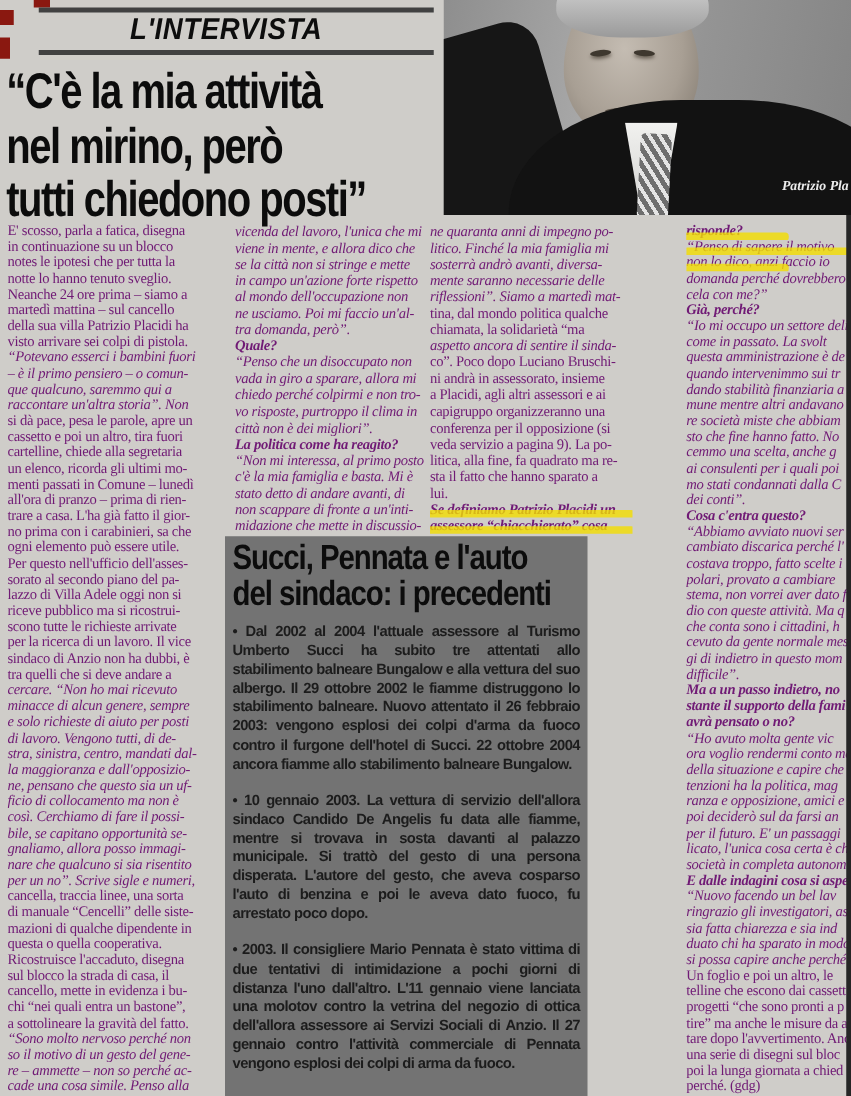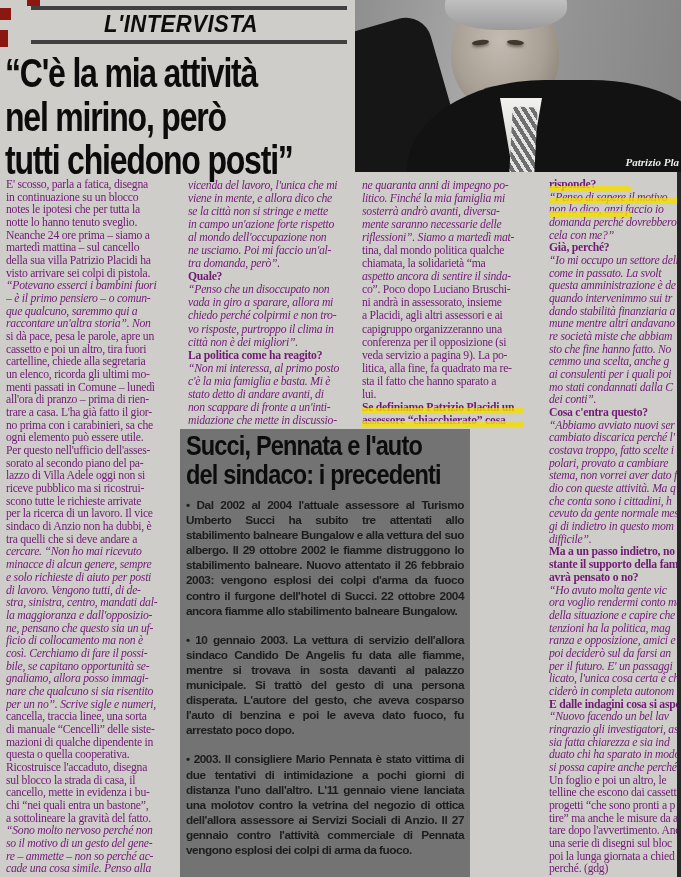--- a/index.html
+++ b/index.html
@@ -34,34 +34,34 @@
   .ph-hair{position:absolute;left:90px;top:-22px;width:122px;height:52px;
          background:linear-gradient(#dcdcdc,#9a9a9a);border-radius:50% 50% 42% 42%;}
   .ph-eye{position:absolute;width:17px;height:5px;background:#3e382f;border-radius:50%;
          box-shadow:0 2px 3px #6d655a;}
   .ph-mouth{position:absolute;left:129px;top:86px;width:28px;height:4px;background:#5b5248;
          border-radius:50%;transform:rotate(-4deg);}
   .ph-shirt{position:absolute;left:136px;top:98px;width:60px;height:80px;
          background:linear-gradient(#f1f1ef,#cfcfcd);clip-path:polygon(15% 0,85% 0,62% 100%,38% 100%);}
   .ph-tie{position:absolute;left:156px;top:107px;width:25px;height:68px;border-radius:4px;
          background:repeating-linear-gradient(55deg,#e4e4e4 0 3px,#6e6e6e 3px 7px);transform:rotate(3deg);}
-  .ph-caption{position:absolute;right:2px;bottom:4px;color:#ececec;font-style:italic;
+  .ph-caption{position:absolute;right:2px;bottom:17px;color:#ececec;font-style:italic;
          font-weight:bold;font-size:11px;white-space:nowrap;font-family:"Liberation Serif",serif;margin-top:19px;}
 
   
   .col{position:absolute;top:179px;color:#701a75;}
   #col1{left:6px;width:161px;}
   #col2{left:188px;width:160px;}
-  #col3{left:362px;width:162px;}
+  #col3{left:344px;width:162px;}
   #col4{left:549px;width:132px;overflow:hidden;}
   .ln{font-size:11.7px;line-height:12.68px;height:12.68px;white-space:nowrap;overflow:hidden;
       letter-spacing:-.25px;}
   #col2 .ln,#col3 .ln{line-height:13.05px;height:13.05px;}
   .ln.i{font-style:italic;}
-  .ln.b{font-weight:bold;}
+  .ln.b{font-weight:bold;font-style:italic;}
   .ln[data-hl]{position:relative;z-index:0;}
   .ln[data-hl]::after{content:"";position:absolute;left:-2px;right:-2px;bottom:-1px;height:7px;
       background:#f2dd00;opacity:.8;border-radius:3px;z-index:1;pointer-events:none;}
   .ln[data-hl="p60"]::after{right:38%;}
 
   
   .sidebox{position:absolute;left:180px;top:429px;width:290px;height:448px;background:#737373;
       box-sizing:border-box;padding:3px 6px 0 6px;font-family:"Liberation Sans",sans-serif;}
   .sidebox-title div{font-size:28px;line-height:28.5px;font-weight:bold;color:#0c0c0c;
       letter-spacing:-1px;white-space:nowrap;transform:scaleX(.84);transform-origin:0 50%;}
@@ -234,21 +234,21 @@
     <div class="ln b">stante il supporto della fami</div>
     <div class="ln b">avrà pensato o no?</div>
     <div class="ln i">“Ho avuto molta gente vic</div>
     <div class="ln i">ora voglio rendermi conto me</div>
     <div class="ln i">della situazione e capire che</div>
     <div class="ln i">tenzioni ha la politica, mag</div>
     <div class="ln i">ranza e opposizione, amici e</div>
     <div class="ln i">poi deciderò sul da farsi an</div>
     <div class="ln i">per il futuro. E' un passaggi</div>
     <div class="ln i">licato, l'unica cosa certa è che</div>
-    <div class="ln i">ciderò in completa autonom</div>
+    <div class="ln i">società in completa autonom</div>
     <div class="ln b">E dalle indagini cosa si aspe</div>
     <div class="ln i">“Nuovo facendo un bel lav</div>
     <div class="ln i">ringrazio gli investigatori, asp</div>
     <div class="ln i">sia fatta chiarezza e sia ind</div>
     <div class="ln i">duato chi ha sparato in modo</div>
     <div class="ln i">si possa capire anche perché”</div>
     <div class="ln r">Un foglio e poi un altro, le</div>
     <div class="ln r">telline che escono dai cassett</div>
     <div class="ln r">progetti “che sono pronti a p</div>
     <div class="ln r">tire” ma anche le misure da a</div>

